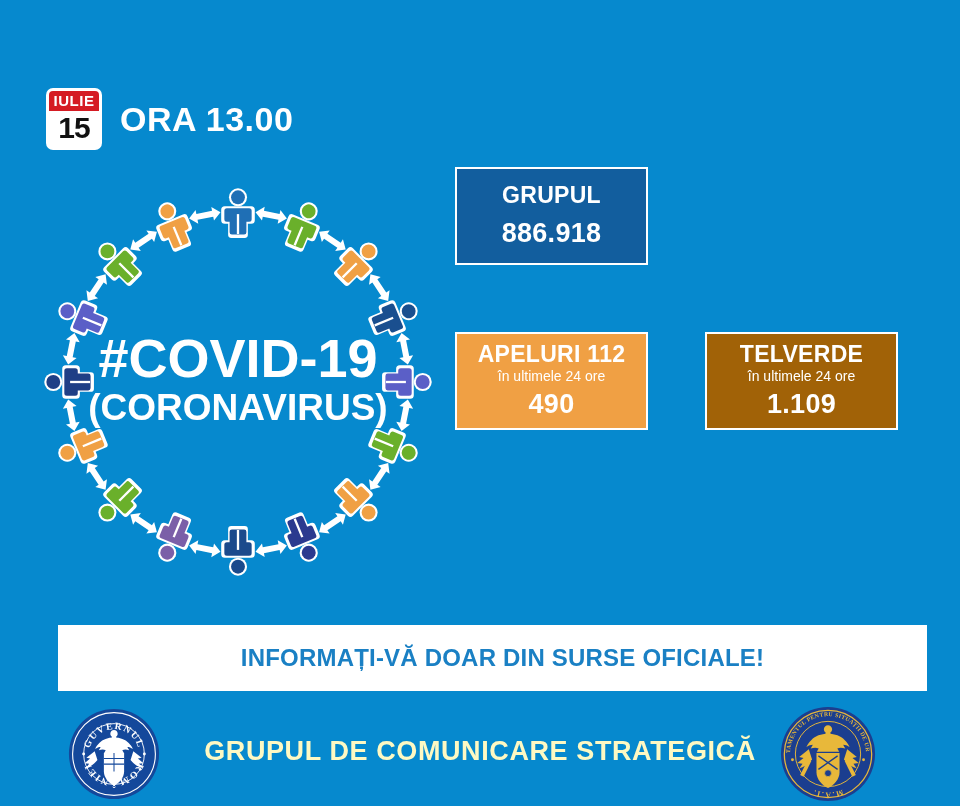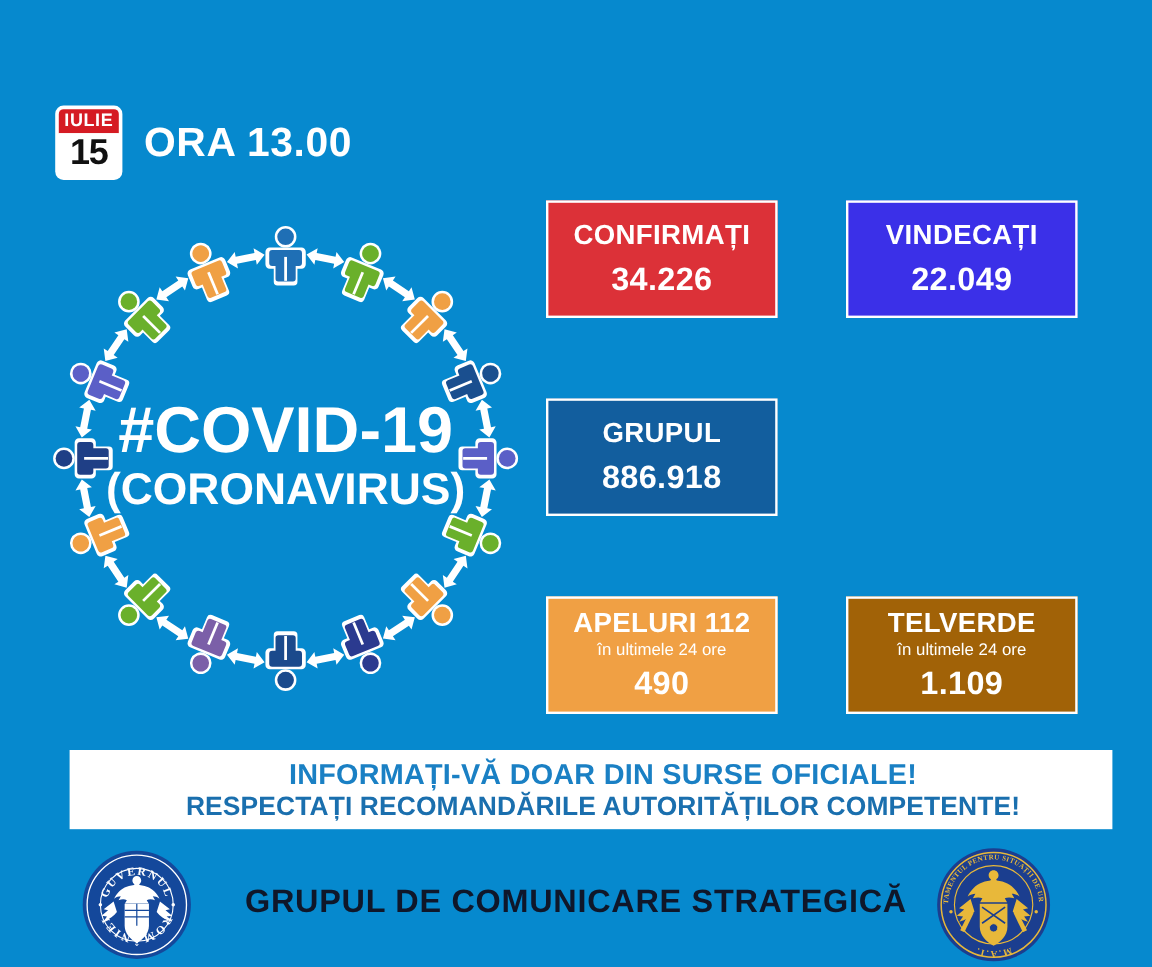--- a/index.html
+++ b/index.html
@@ -442,30 +442,20 @@
         <g transform="translate(176.8,43.3) rotate(348.8)">
           <path d="M-16 0 l8 -7 v4 h16 v-4 l8 7 -8 7 v-4 h-16 v4 z" fill="#ffffff"></path>
         </g>
       </g>
     <text class="covid-text-main" x="210" y="205" text-anchor="middle">#COVID-19</text>
     <text class="covid-text-sub" x="210" y="248" text-anchor="middle">(CORONAVIRUS)</text>
   </svg>
 </div>
 
 <div id="stats">
-  <div class="stat-row">
-    <div class="stat-box" style="background: rgb(220, 49, 56);">
-      <div class="stat-label">CONFIRMAȚI</div>
-      <div class="stat-value">34.226</div>
-    </div>
-    <div class="stat-box" style="background: rgb(59, 48, 232);">
-      <div class="stat-label">VINDECAȚI</div>
-      <div class="stat-value">22.049</div>
-    </div>
-  </div>
 
   <div class="stat-row">
     <div class="stat-box" style="background: rgb(18, 94, 158);">
       <div class="stat-label">GRUPUL</div>
       <div class="stat-value">886.918</div>
     </div>
   </div>
 
   <div class="stat-row last">
     <div class="stat-box compact" style="background: rgb(240, 160, 68);">
@@ -476,25 +466,24 @@
     <div class="stat-box compact" style="background: #a16207;">
       <div class="stat-label">TELVERDE</div>
       <div class="stat-sub">în ultimele 24 ore</div>
       <div class="stat-value">1.109</div>
     </div>
   </div>
 </div>
 
 <div id="banner" style="background: rgb(255, 255, 255); padding-left: 20px;">
   <div id="banner-line1" style="color: rgb(26, 128, 196);">INFORMAȚI-VĂ DOAR DIN SURSE OFICIALE!</div>
-  <div id="banner-line2">RESPECTAȚI RECOMANDĂRILE AUTORITĂȚILOR COMPETENTE!</div>
 </div>
 
 <div id="footer">
-  <div id="footer-text" style="color: #0f172a;">GRUPUL DE COMUNICARE STRATEGICĂ</div>
+  <div id="footer-text" style="color: #fef9c3;">GRUPUL DE COMUNICARE STRATEGICĂ</div>
 </div>
 
 <svg class="seal" id="seal-gov" width="92" height="92" viewBox="0 0 100 100" xmlns="http://www.w3.org/2000/svg">
   <circle cx="50" cy="50" r="49" fill="#14489b"></circle>
   <circle cx="50" cy="50" r="45" fill="none" stroke="#ffffff" stroke-width="1.2"></circle>
   <circle cx="50" cy="50" r="33" fill="none" stroke="#ffffff" stroke-width="1"></circle>
   <path id="gov-ring-top" d="M 50,50 m -27,0 a 27,27 0 0 1 54,0" fill="none"></path>
   <path id="gov-ring-bot" d="M 50,50 m 28,0 a 28,28 0 0 1 -56,0" fill="none"></path>
   <text fill="#ffffff" font-size="10.5" font-weight="bold" font-family="Liberation Serif, serif" letter-spacing="1.6">
     <textPath href="#gov-ring-top" startOffset="50%" text-anchor="middle">GUVERNUL</textPath>

